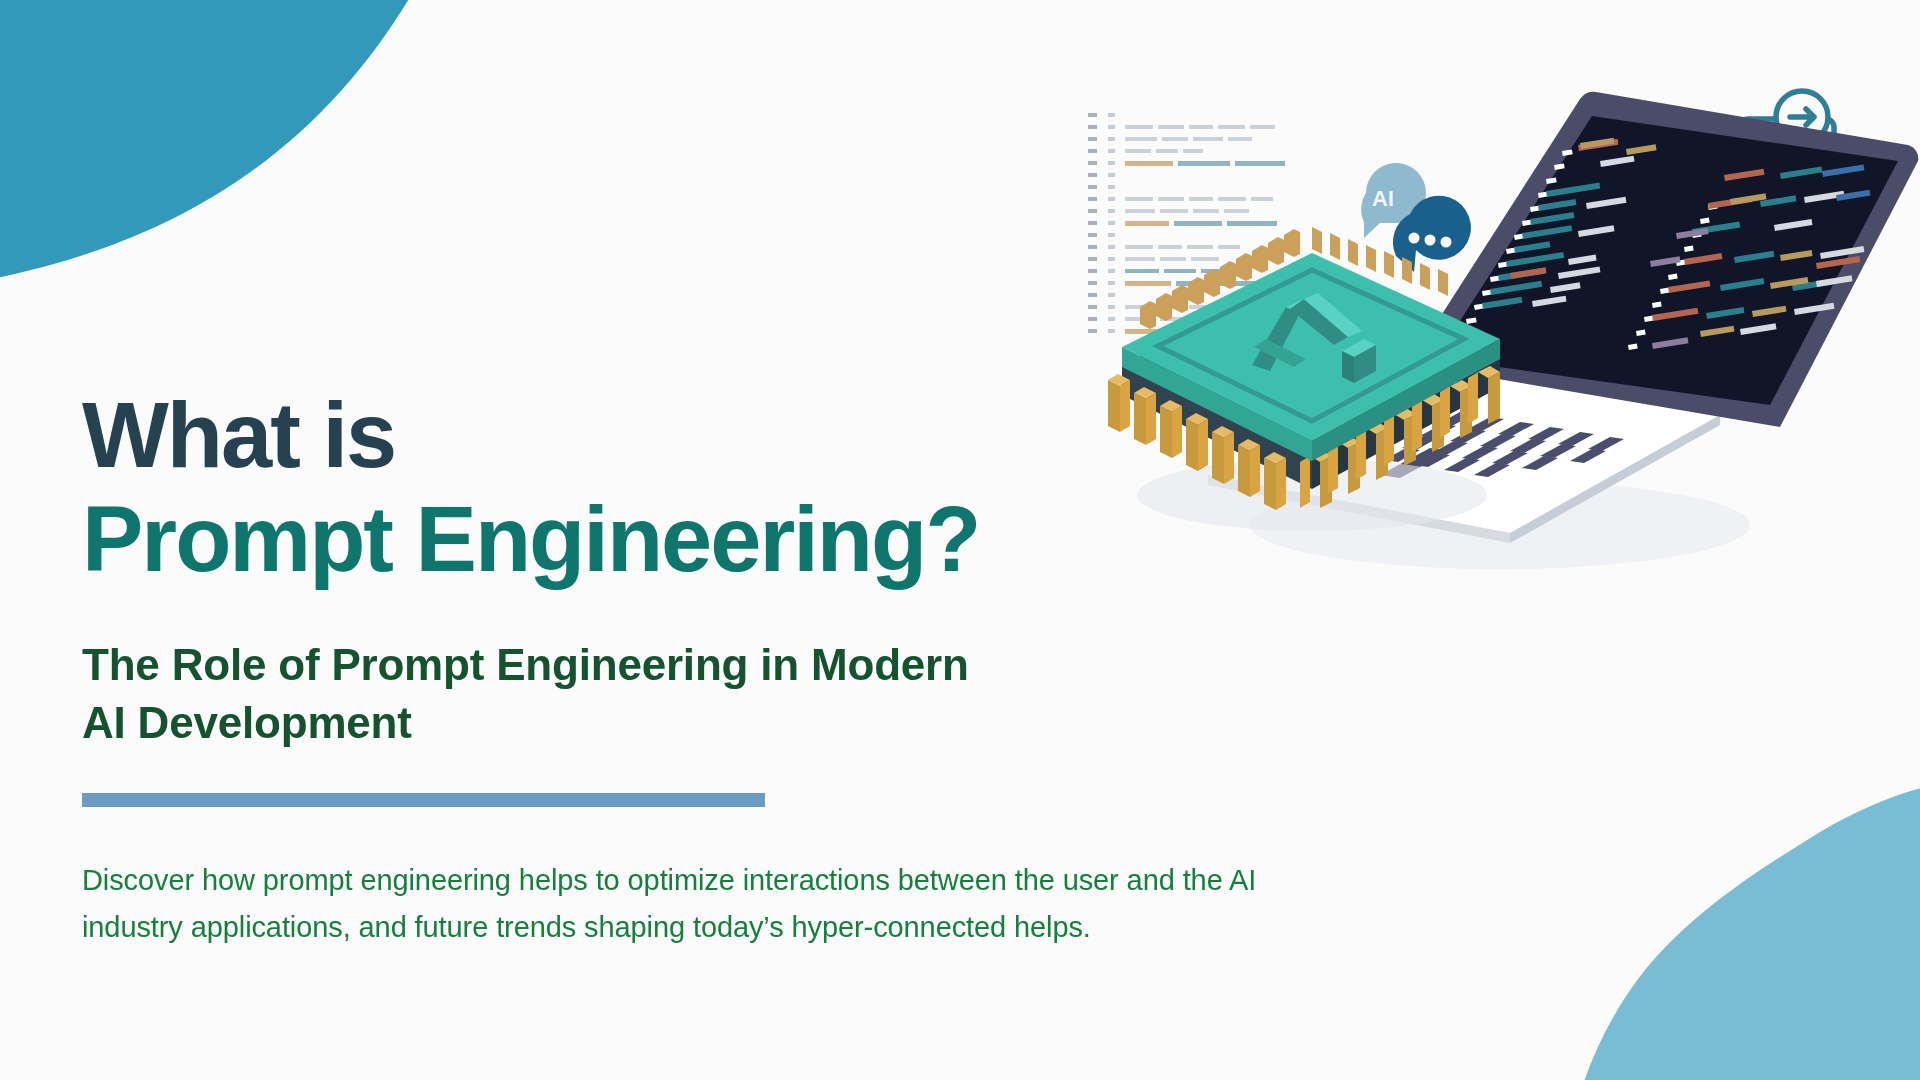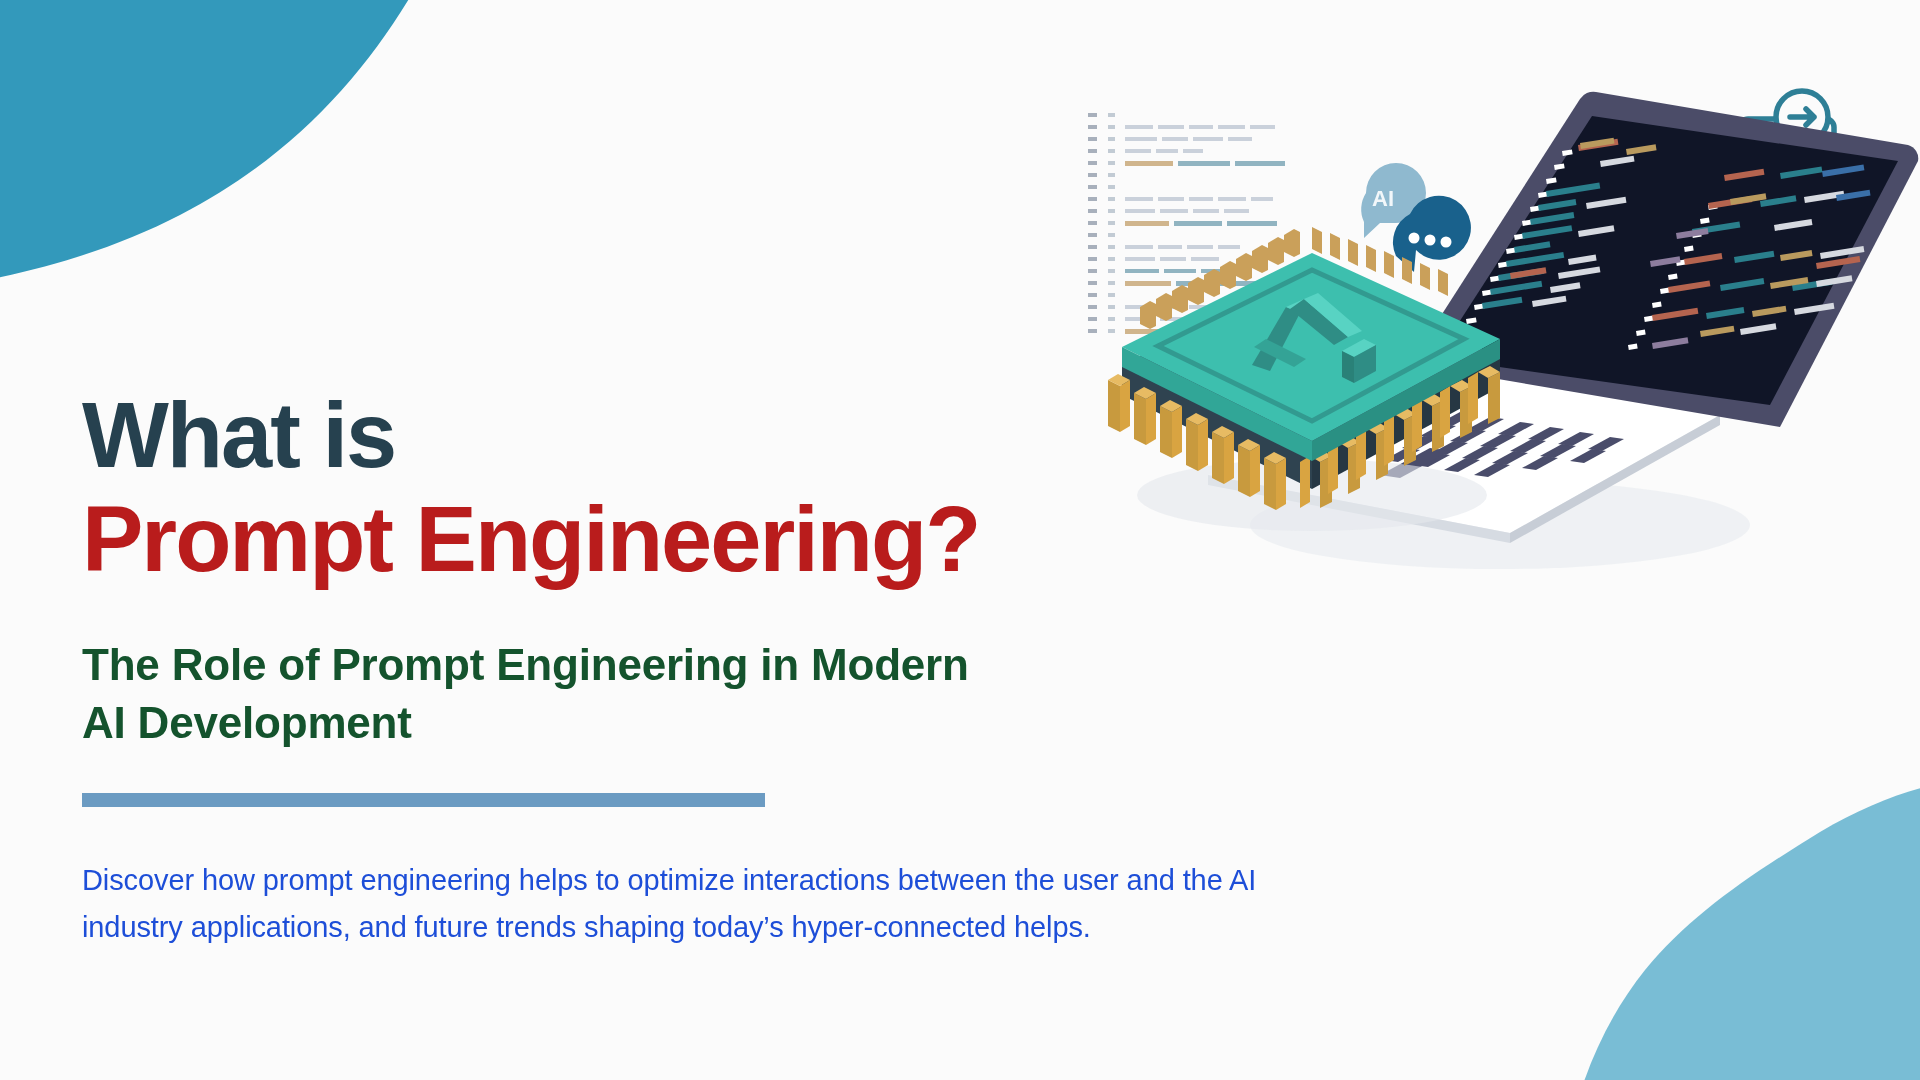--- a/index.html
+++ b/index.html
@@ -24,21 +24,21 @@
     margin-top:14px;
   }
   .headline {
     font-family:"Liberation Sans Narrow","Liberation Sans",sans-serif;
     font-weight:bold;
     font-size:92px;
     line-height:0.98;
     letter-spacing:-2px;
   }
   .headline .l1 { color:#26414f; display:block; }
-  .headline .l2 { color:#b91c1c; display:block; margin-top:14px; }
+  .headline .l2 { color:#0f766e; display:block; margin-top:14px; }
 
   .subhead {
     margin-top:52px;
     font-family:"Liberation Sans Narrow","Liberation Sans",sans-serif;
     font-weight:bold;
     font-size:44px;
     line-height:1.30;
     color:#14532d;
     letter-spacing:-0.2px;
     max-width:1000px;
@@ -50,21 +50,21 @@
     width:683px;
     height:14px;
     background:#6b9bc2;
   }
 
   .body-copy {
     margin-top:50px;
     font-family:"Liberation Sans Narrow","Liberation Sans",sans-serif;
     font-size:29px;
     line-height:1.62;
-    color:#1d4ed8;
+    color:#15803d;
     max-width:1500px;
     letter-spacing:-0.1px;
   }
   .body-copy span { display:block; }
 
   
   .illus { position:absolute; left:1080px; top:75px; width:840px; height:520px; z-index:4; }
 </style>
 </head>
 <body>

